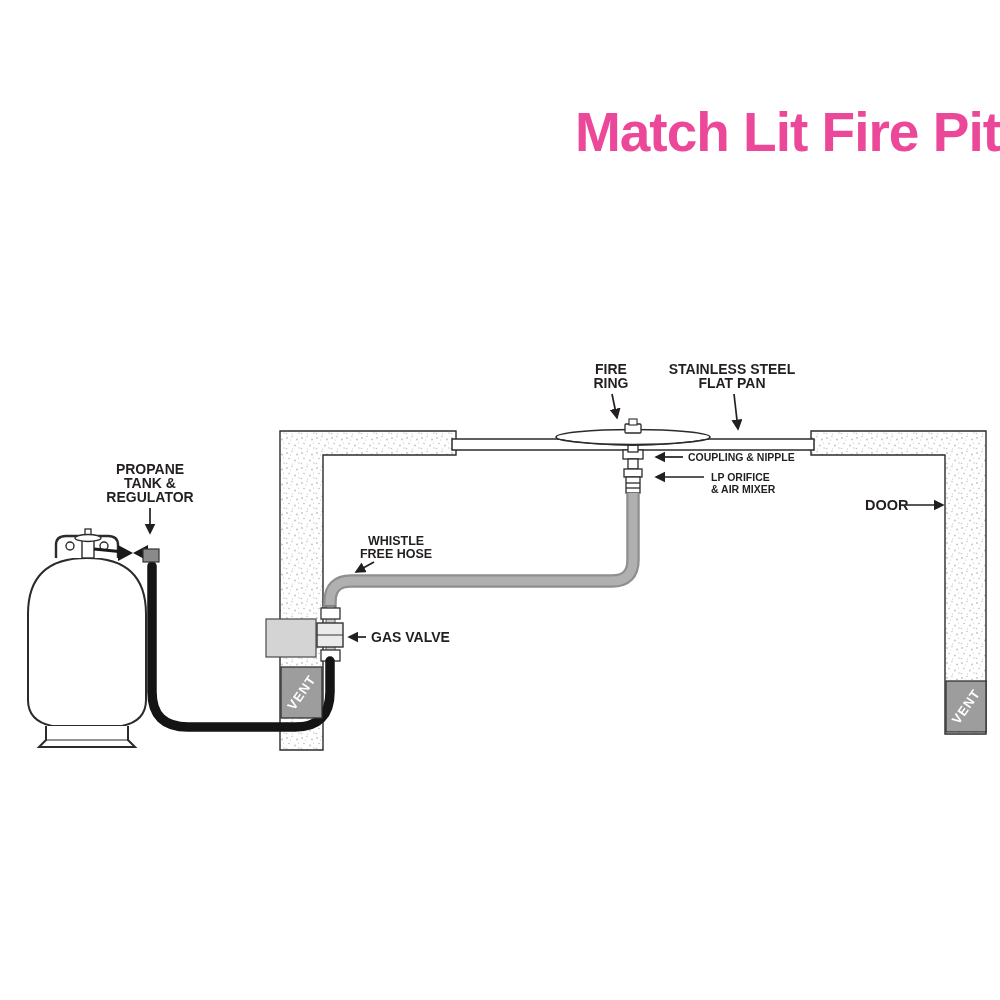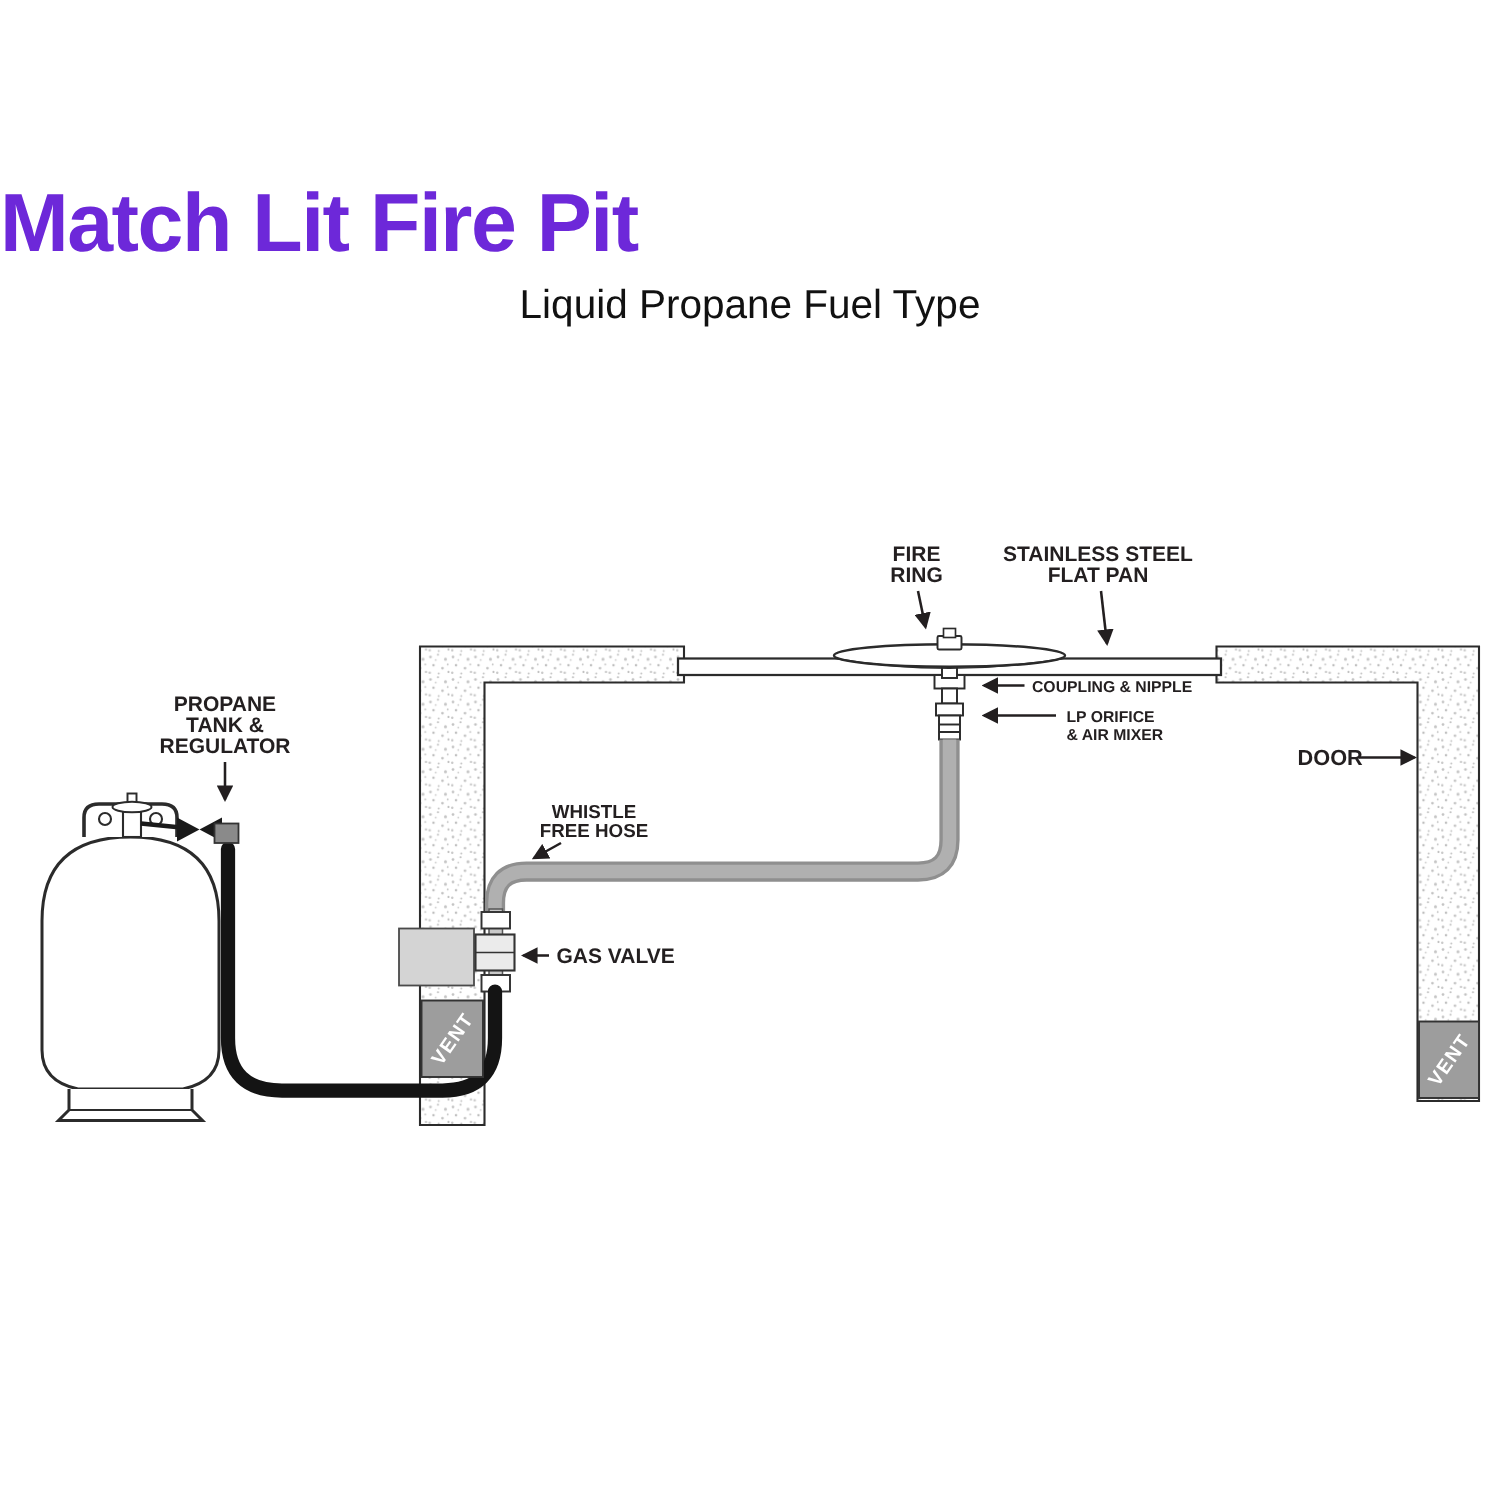--- a/index.html
+++ b/index.html
@@ -1,33 +1,32 @@
 <!DOCTYPE html>
 <html><head>
 <meta charset="utf-8">
 <style>
   html,body{margin:0;padding:0;background:#ffffff;}
   .page{position:relative;width:1000px;height:1000px;background:#fff;overflow:hidden;
         font-family:"Liberation Sans",sans-serif;}
-  .title{position:absolute;top:116px;left:0;width:100%;text-align:left;margin:0;
-         font-size:55px;font-weight:800;letter-spacing:-1px;color:#6d28d9;}
+  .title{position:absolute;top:100px;left:0;width:100%;text-align:right;margin:0;
+         font-size:55px;font-weight:800;letter-spacing:-1px;color:#ec4899;}
   .subtitle{position:absolute;top:188px;left:0;width:100%;text-align:center;margin:0;
             font-size:27px;font-weight:500;color:#111;}
   svg{position:absolute;left:0;top:0;}
   .lbl{font-family:"Liberation Sans",sans-serif;font-weight:bold;fill:#231f20;}
   .vent-txt{font-family:"Liberation Sans",sans-serif;font-weight:bold;fill:#ffffff;letter-spacing:1px;}
   .arrow-line{stroke:#231f20;stroke-width:1.7;fill:none;}
 </style>
 </head>
 <body>
 
 <div class="page">
 
   <h1 class="title">Match Lit Fire Pit</h1>
-  <h2 class="subtitle">Liquid Propane Fuel Type</h2>
 
   <svg width="1000" height="1000" viewBox="0 0 1000 1000">
 
     <defs>
       <pattern id="stipple" width="15" height="15" patternUnits="userSpaceOnUse">
         <rect width="15" height="15" fill="#ffffff"></rect>
         <circle cx="2" cy="3" r="0.9" fill="#c2c2c2"></circle>
         <circle cx="7" cy="1.5" r="0.7" fill="#bdbdbd"></circle>
         <circle cx="12" cy="4.5" r="1.0" fill="#c6c6c6"></circle>
         <circle cx="4" cy="8.5" r="0.8" fill="#bdbdbd"></circle>

